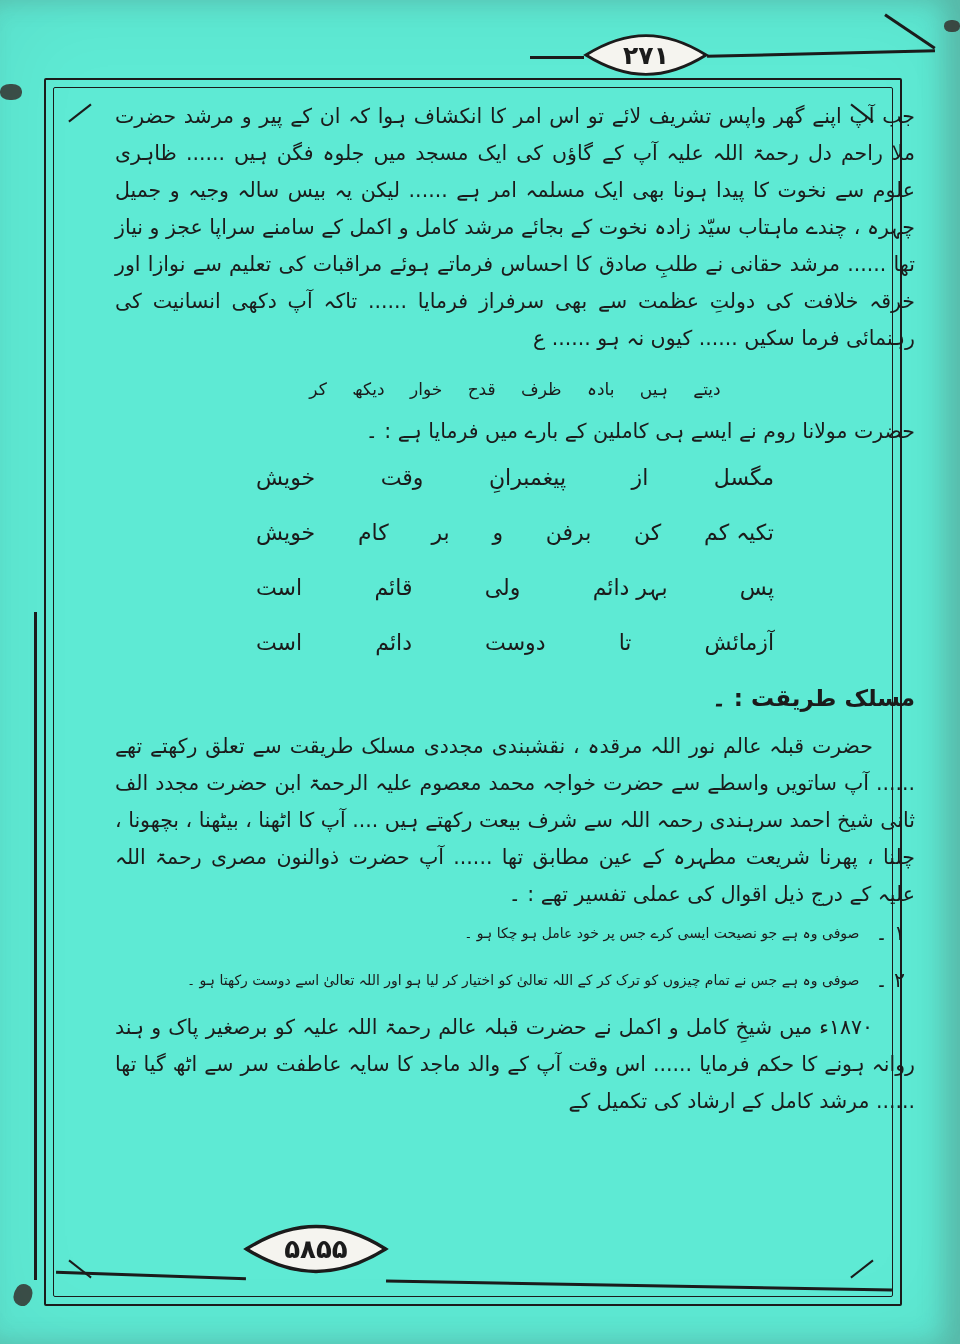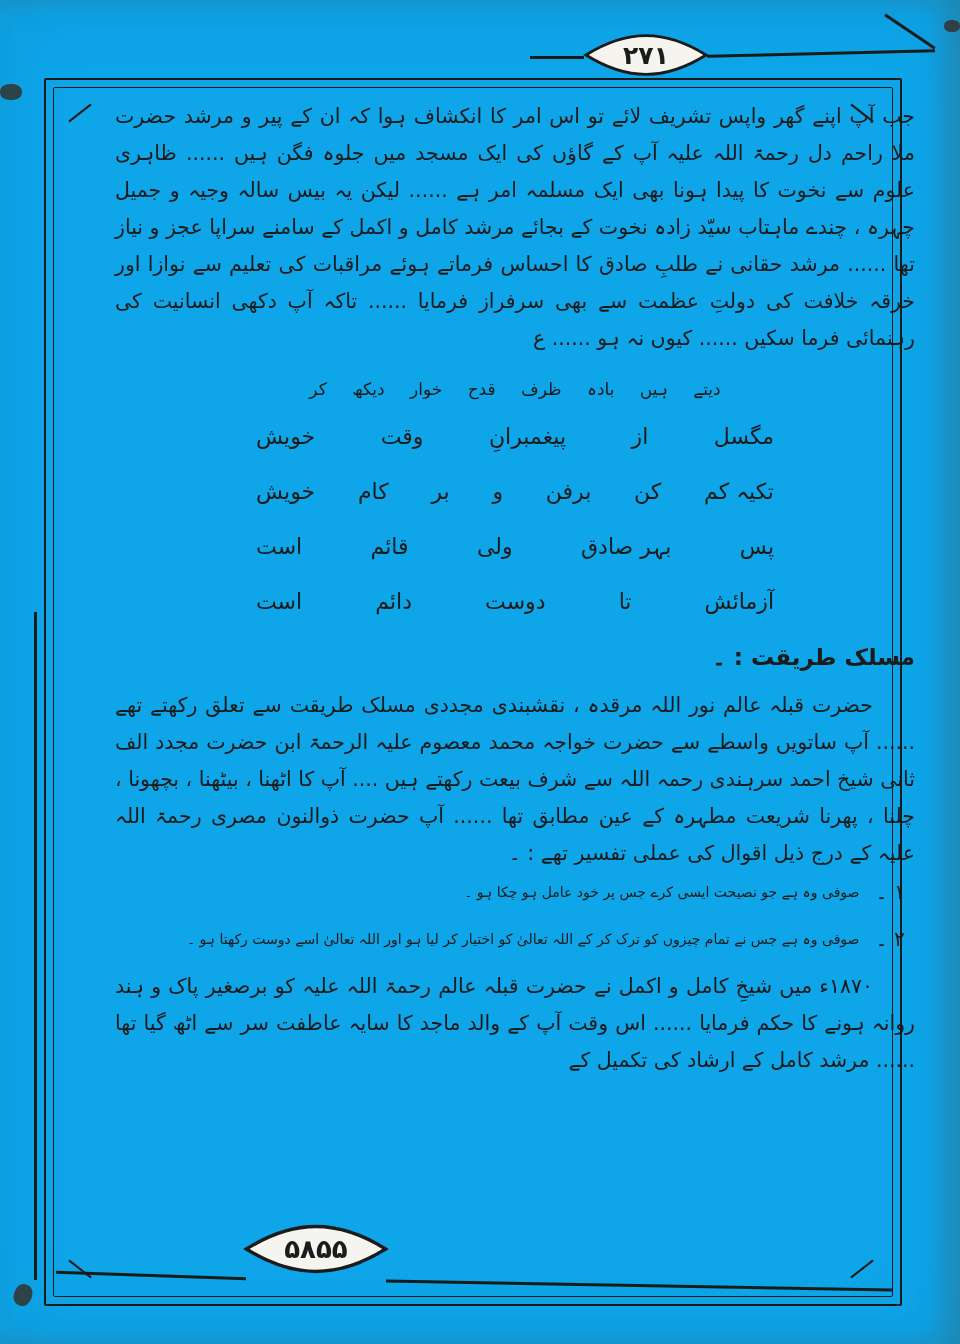--- a/index.html
+++ b/index.html
@@ -1,19 +1,19 @@
 <!DOCTYPE html>
 <html lang="ur"><head>
 <meta charset="utf-8">
 <style>
   * { margin:0; padding:0; box-sizing:border-box; }
   html,body { width:960px; background:#d8d6d0; }
   .page {
     position:relative; width:960px; height:1344px; overflow:hidden;
-    background:#0ea5e9;
+    background:#5eead4;
     box-shadow: inset -16px 0 26px rgba(80,78,74,.28), inset 0 0 90px rgba(0,0,0,.06);
     font-family:"DejaVu Sans", sans-serif;
     color:#1b1b1b;
   }
   
   .frame { position:absolute; border:2.5px solid #1b1b1b; border-radius:2px; }
   .frame.outer { left:44px; top:78px;  width:858px; height:1228px; }
   .frame.inner { left:53px; top:87px;  width:840px; height:1210px; border-width:1.8px; }
   .vline-extra  { position:absolute; left:34px; top:612px; width:2.5px; height:668px; background:#1b1b1b; }
   .tick { position:absolute; width:28px; height:2.2px; background:#1b1b1b; }
@@ -92,41 +92,42 @@
   <div class="artifact a1"></div>
   <div class="artifact a2"></div>
   <div class="artifact a3"></div>
 
   <div class="content" dir="rtl">
 
     <p class="para">جب آپ اپنے گھر واپس تشریف لائے تو اس امر کا انکشاف ہوا کہ ان کے پیر و مرشد حضرت ملا راحم دل رحمۃ اللہ علیہ آپ کے گاؤں کی ایک مسجد میں جلوہ فگن ہیں ...... ظاہری علوم سے نخوت کا پیدا ہونا بھی ایک مسلمہ امر ہے ...... لیکن یہ بیس سالہ وجیہ و جمیل چہرہ ، چندے ماہتاب سیّد زادہ نخوت کے بجائے مرشد کامل و اکمل کے سامنے سراپا عجز و نیاز تھا ...... مرشد حقانی نے طلبِ صادق کا احساس فرماتے ہوئے مراقبات کی تعلیم سے نوازا اور خرقہ خلافت کی دولتِ عظمت سے بھی سرفراز فرمایا ...... تاکہ آپ دکھی انسانیت کی رہنمائی فرما سکیں ...... کیوں نہ ہو ...... ع</p>
 
     <div class="verse-single">دیتے ہیں بادہ ظرف قدح خوار دیکھ کر</div>
 
+    <p class="para rumi-intro">حضرت مولانا روم نے ایسے ہی کاملین کے بارے میں فرمایا ہے : ۔</p>
 
     <div class="poem">
       <div class="poem-line">
         <span>مگسل</span>
         <span>از</span>
         <span>پیغمبرانِ</span>
         <span>وقت</span>
         <span>خویش</span>
       </div>
       <div class="poem-line">
         <span>تکیہ کم</span>
         <span>کن</span>
         <span>برفن</span>
         <span>و</span>
         <span>بر</span>
         <span>کام</span>
         <span>خویش</span>
       </div>
       <div class="poem-line">
         <span>پس</span>
-        <span>بہر صادق</span>
+        <span>بہر دائم</span>
         <span>ولی</span>
         <span>قائم</span>
         <span>است</span>
       </div>
       <div class="poem-line">
         <span>آزمائش</span>
         <span>تا</span>
         <span>دوست</span>
         <span>دائم</span>
         <span>است</span>

